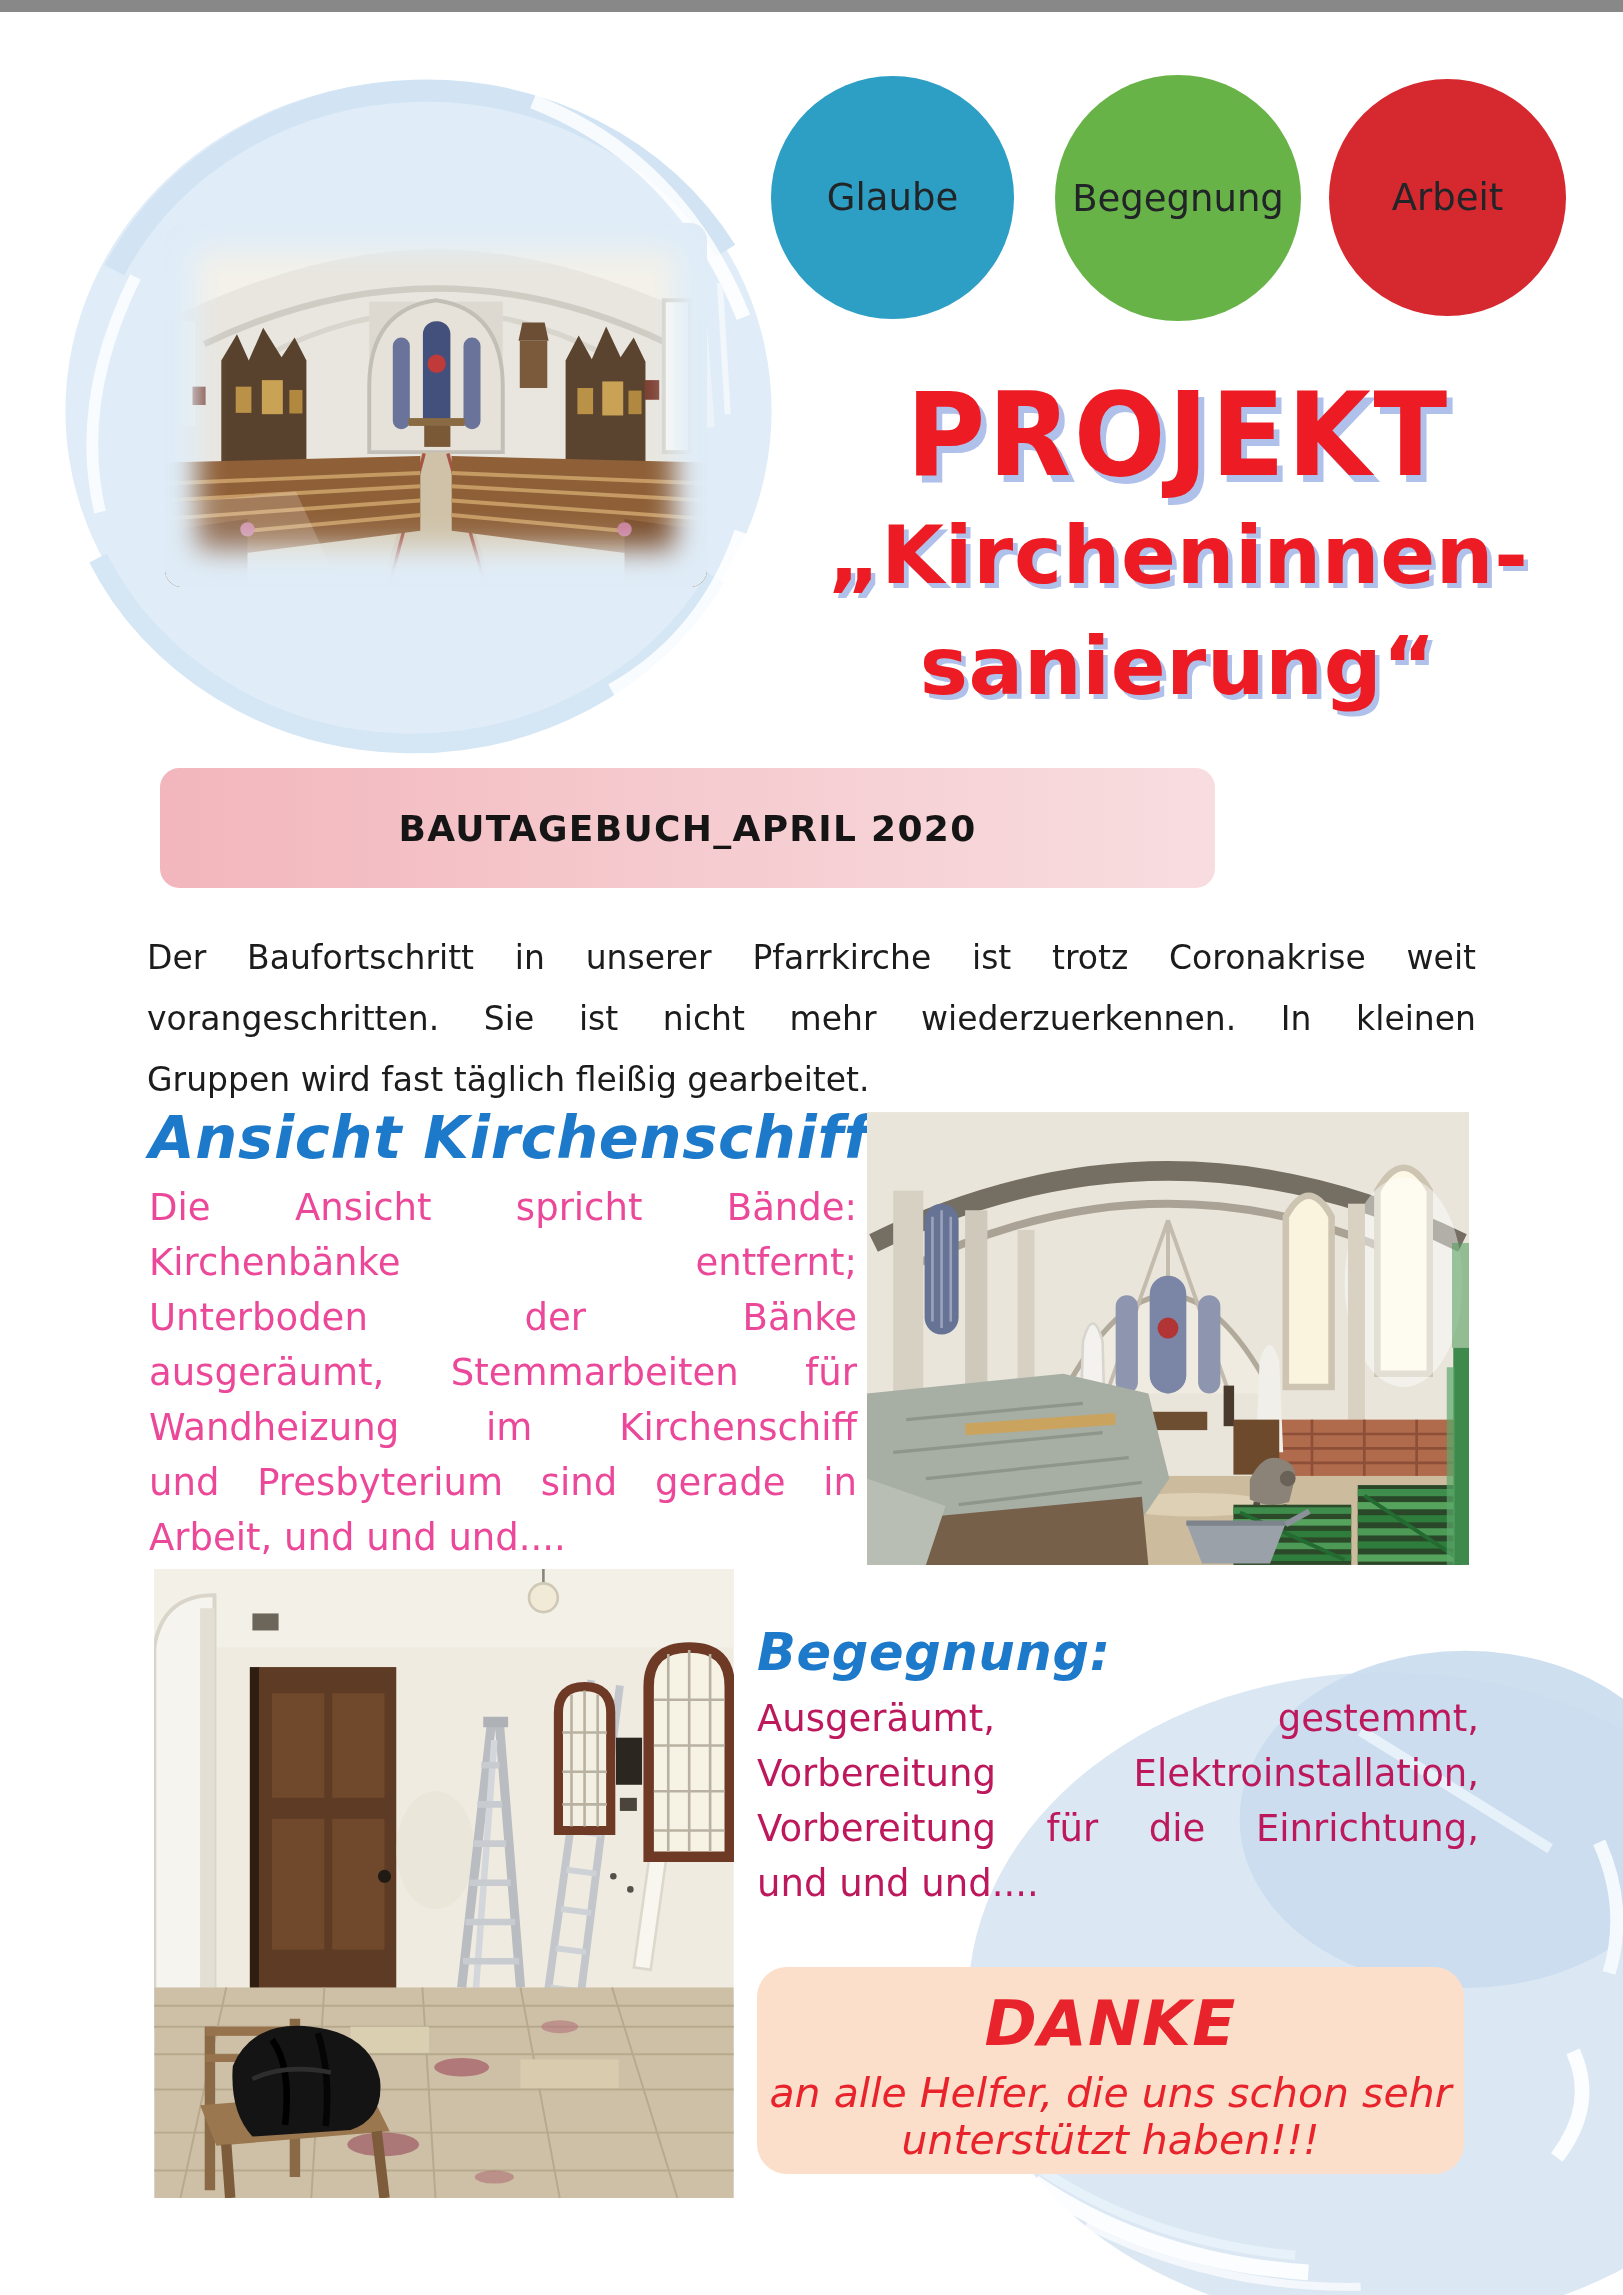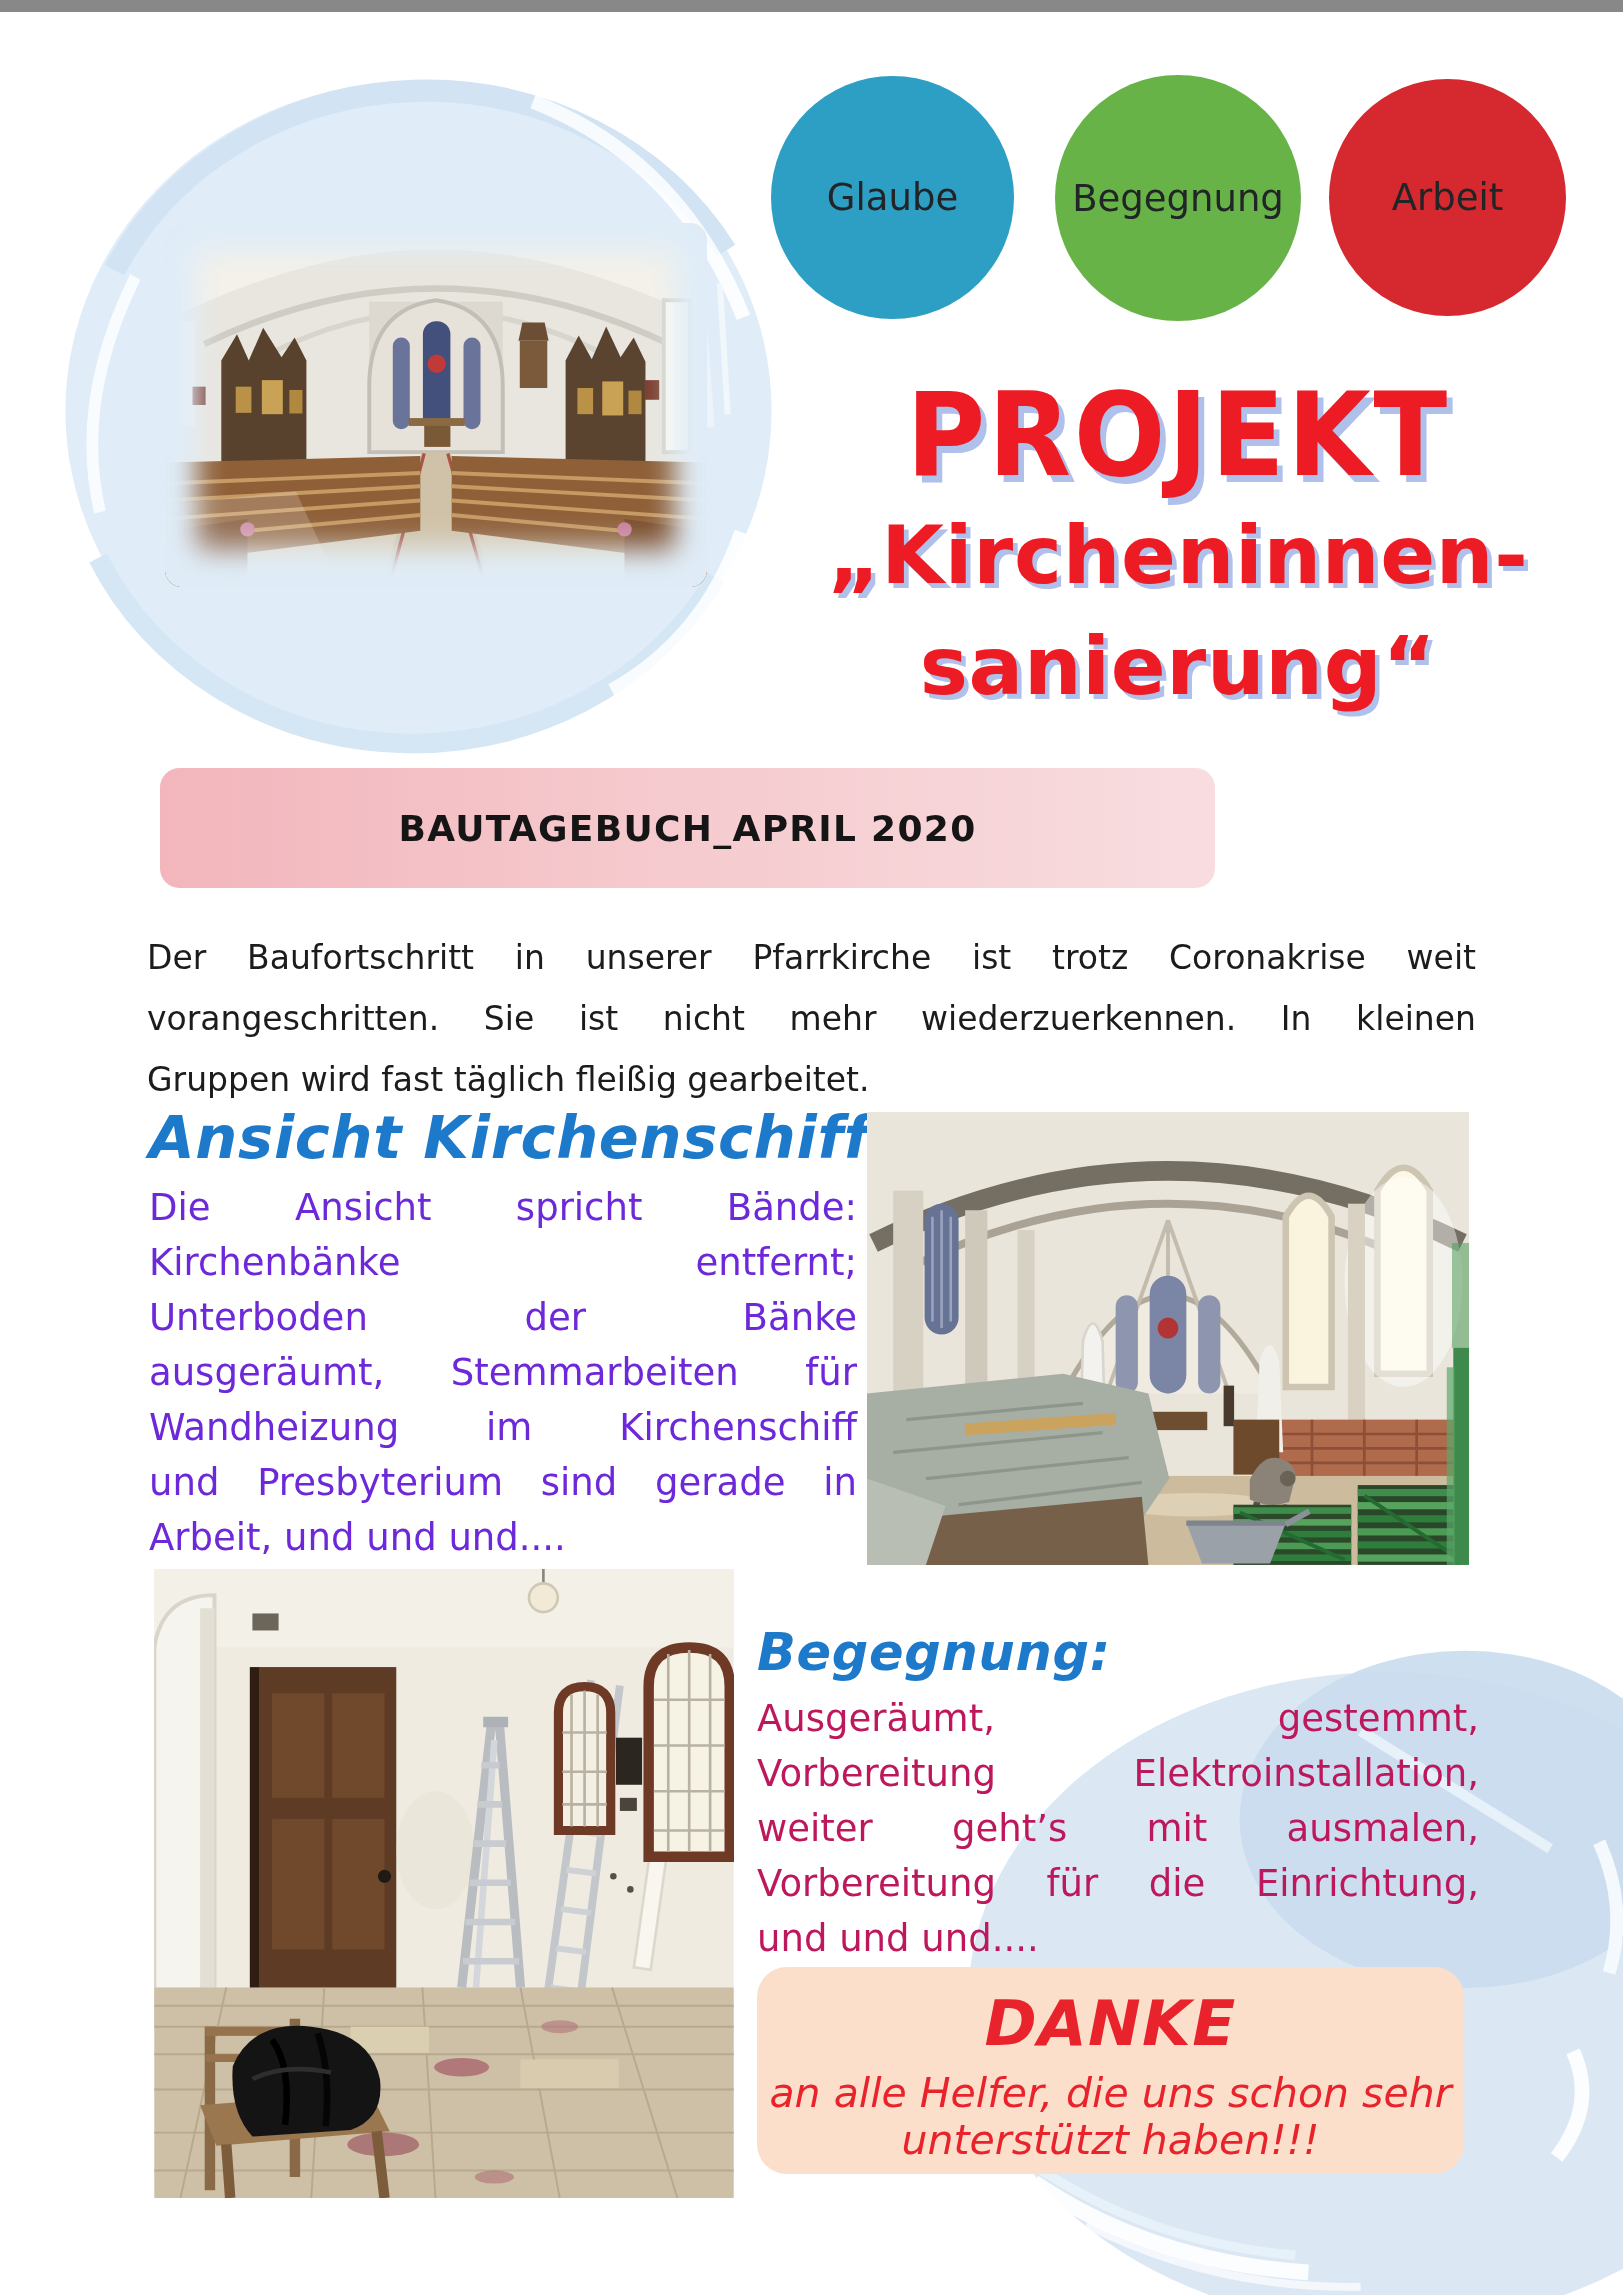--- a/index.html
+++ b/index.html
@@ -32,21 +32,21 @@
      background:linear-gradient(90deg,#f2b6bc 0%,#f5c9cd 45%,#f8dde0 100%);
      display:flex;align-items:center;justify-content:center;}
   #banner .txt{font-size:36px;font-weight:bold;letter-spacing:1.3px;color:#151515;}
   
   .jl{text-align:justify;text-align-last:justify;}
   .jlast{text-align:left;}
   #intro{left:147px;top:915px;width:1329px;font-size:33px;color:#1c1c1c;z-index:2;}
   #intro div{height:61px;line-height:61px;}
   .sec-head{font-weight:bold;font-style:italic;letter-spacing:0.7px;z-index:2;}
   #s1head{left:149px;top:1091px;font-size:59px;}
-  #s1body{left:149px;top:1168px;width:708px;font-size:37px;color:#6d28d9;z-index:2;}
+  #s1body{left:149px;top:1168px;width:708px;font-size:37px;color:#ec4899;z-index:2;}
   #s1body div{height:55px;line-height:55px;}
   #s2head{left:757px;top:1611px;font-size:51px;}
   #s2body{left:757px;top:1679px;width:722px;font-size:37px;color:#be185d;z-index:2;}
   #s2body div{height:55px;line-height:55px;}
   
   #thanks{left:757px;top:1955px;width:707px;height:207px;border-radius:30px;z-index:2;
      background:#fcdfcb;text-align:center;}
   #thanks .t{font-size:63px;font-weight:bold;font-style:italic;margin-top:19.6px;letter-spacing:1.3px;}
   #thanks .l{font-size:41px;font-style:italic;line-height:47px;}
   #thanks .l1{margin-top:10.5px;}
@@ -281,21 +281,20 @@
       <path d="M180 720 Q210 760 200 850" stroke="#000000" stroke-width="10" fill="none"></path>
       <path d="M250 710 Q270 770 262 852" stroke="#050505" stroke-width="10" fill="none"></path>
       <path d="M150 780 Q200 756 270 770" stroke="#2e2e2e" stroke-width="7" fill="none"></path>
     </svg>
   </div>
 
   <div id="s2head" class="abs sec-head" style="color: rgb(29, 121, 201);">Begegnung:</div>
   <div id="s2body" class="abs">
     <div class="jl">Ausgeräumt, gestemmt,</div>
     <div class="jl">Vorbereitung Elektroinstallation,</div>
-    <div class="jl">weiter geht’s mit ausmalen,</div>
     <div class="jl">Vorbereitung für die Einrichtung,</div>
     <div class="jlast">und und und....</div>
   </div>
 
   <div id="thanks" class="abs" style="background: rgb(252, 223, 203); color: rgb(232, 35, 43);">
     <div class="t">DANKE</div>
     <div class="l l1">an alle Helfer, die uns schon sehr</div>
     <div class="l">unterstützt haben!!!</div>
   </div>
 

